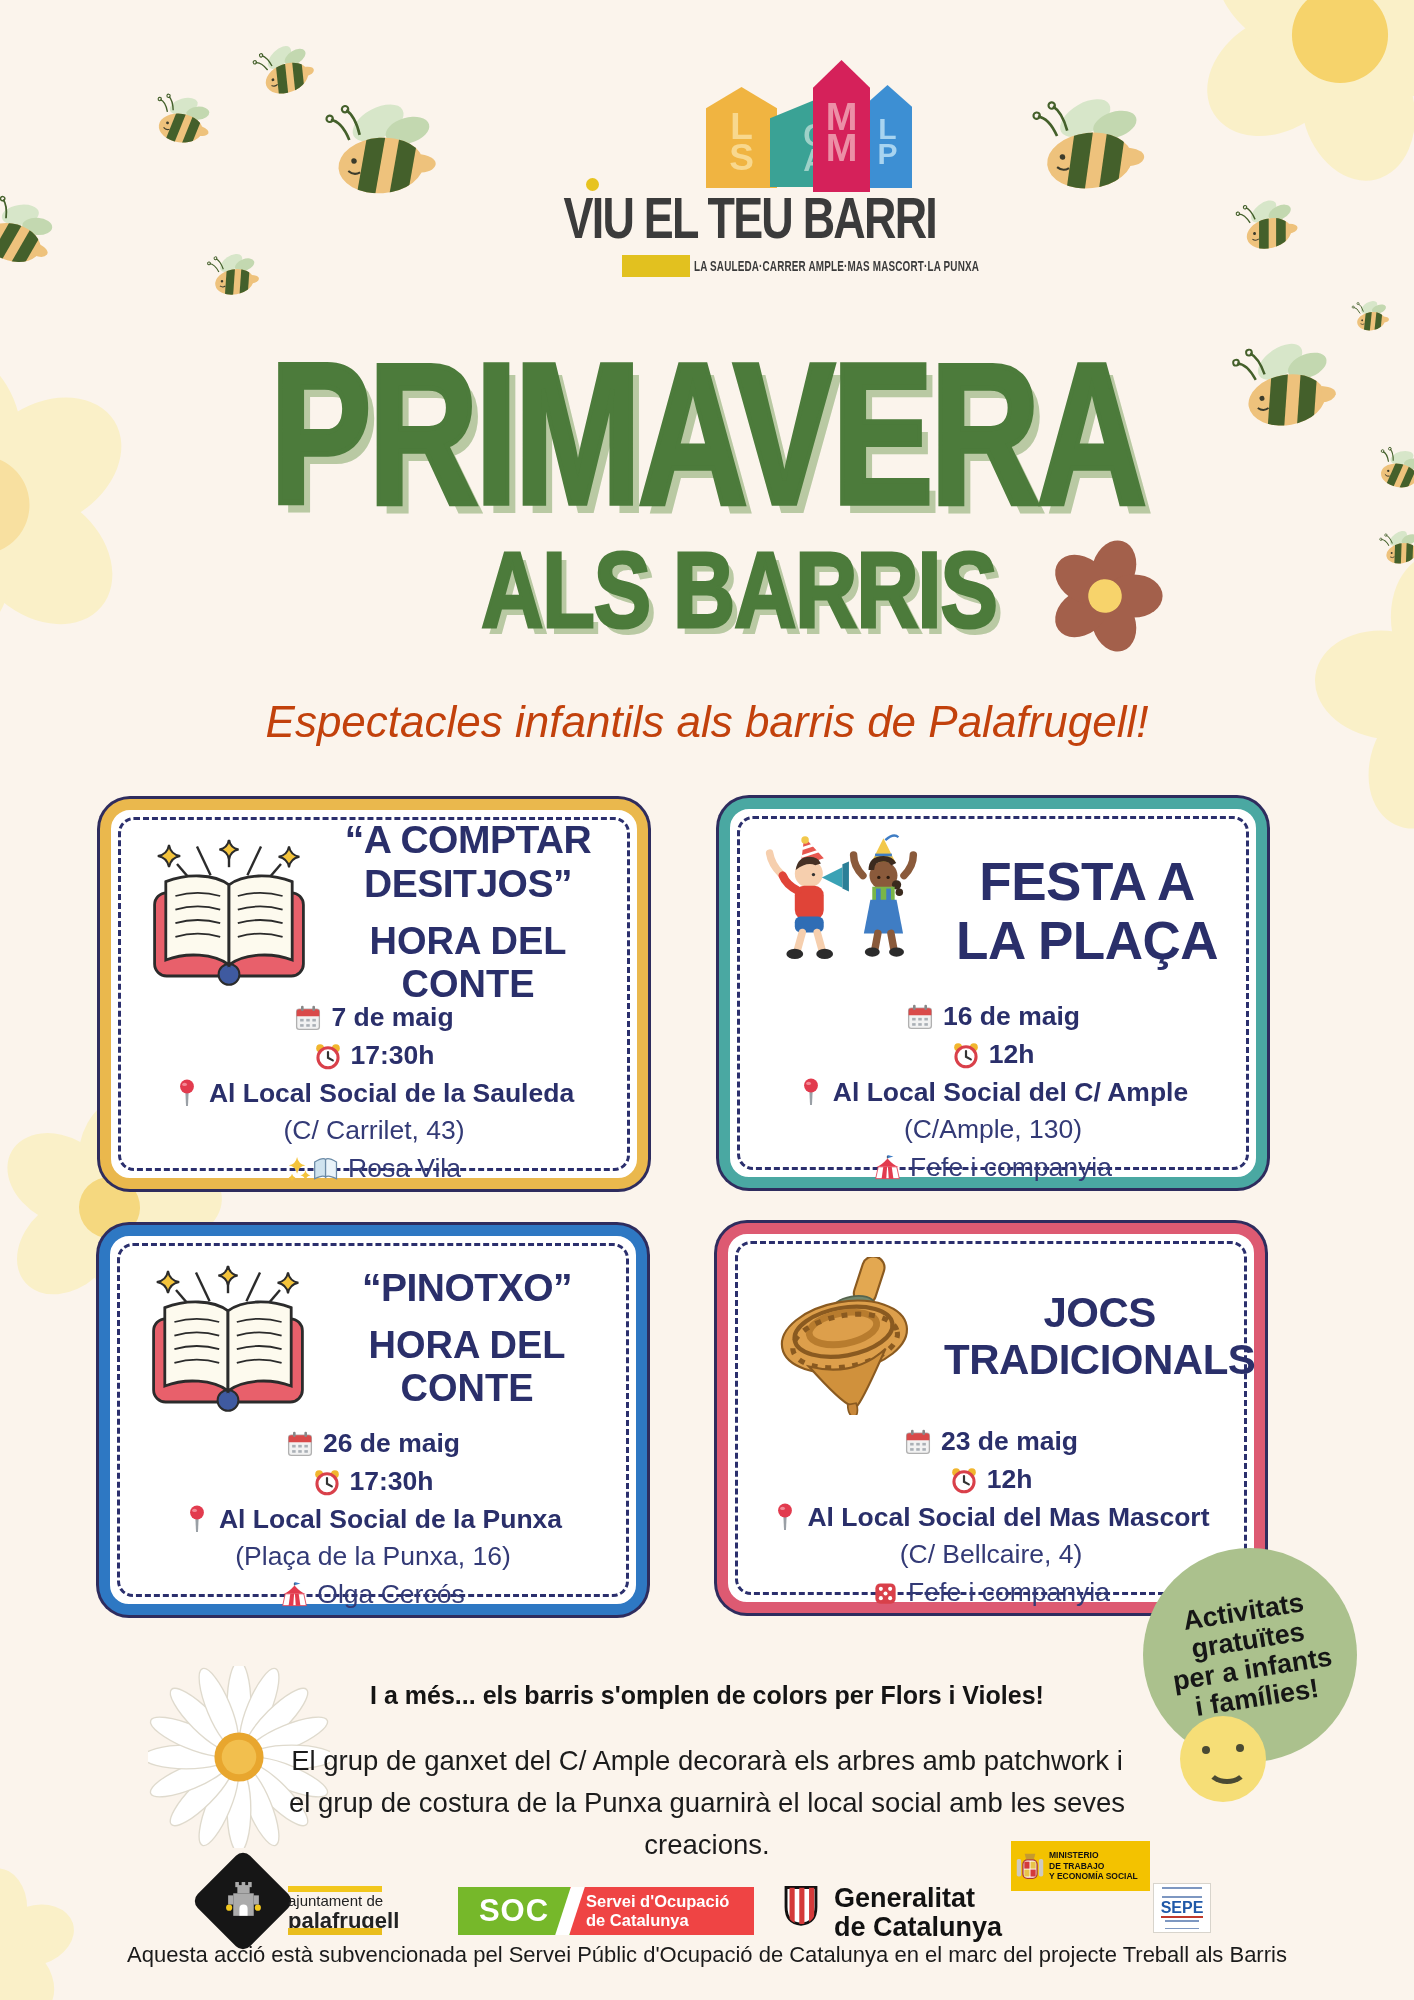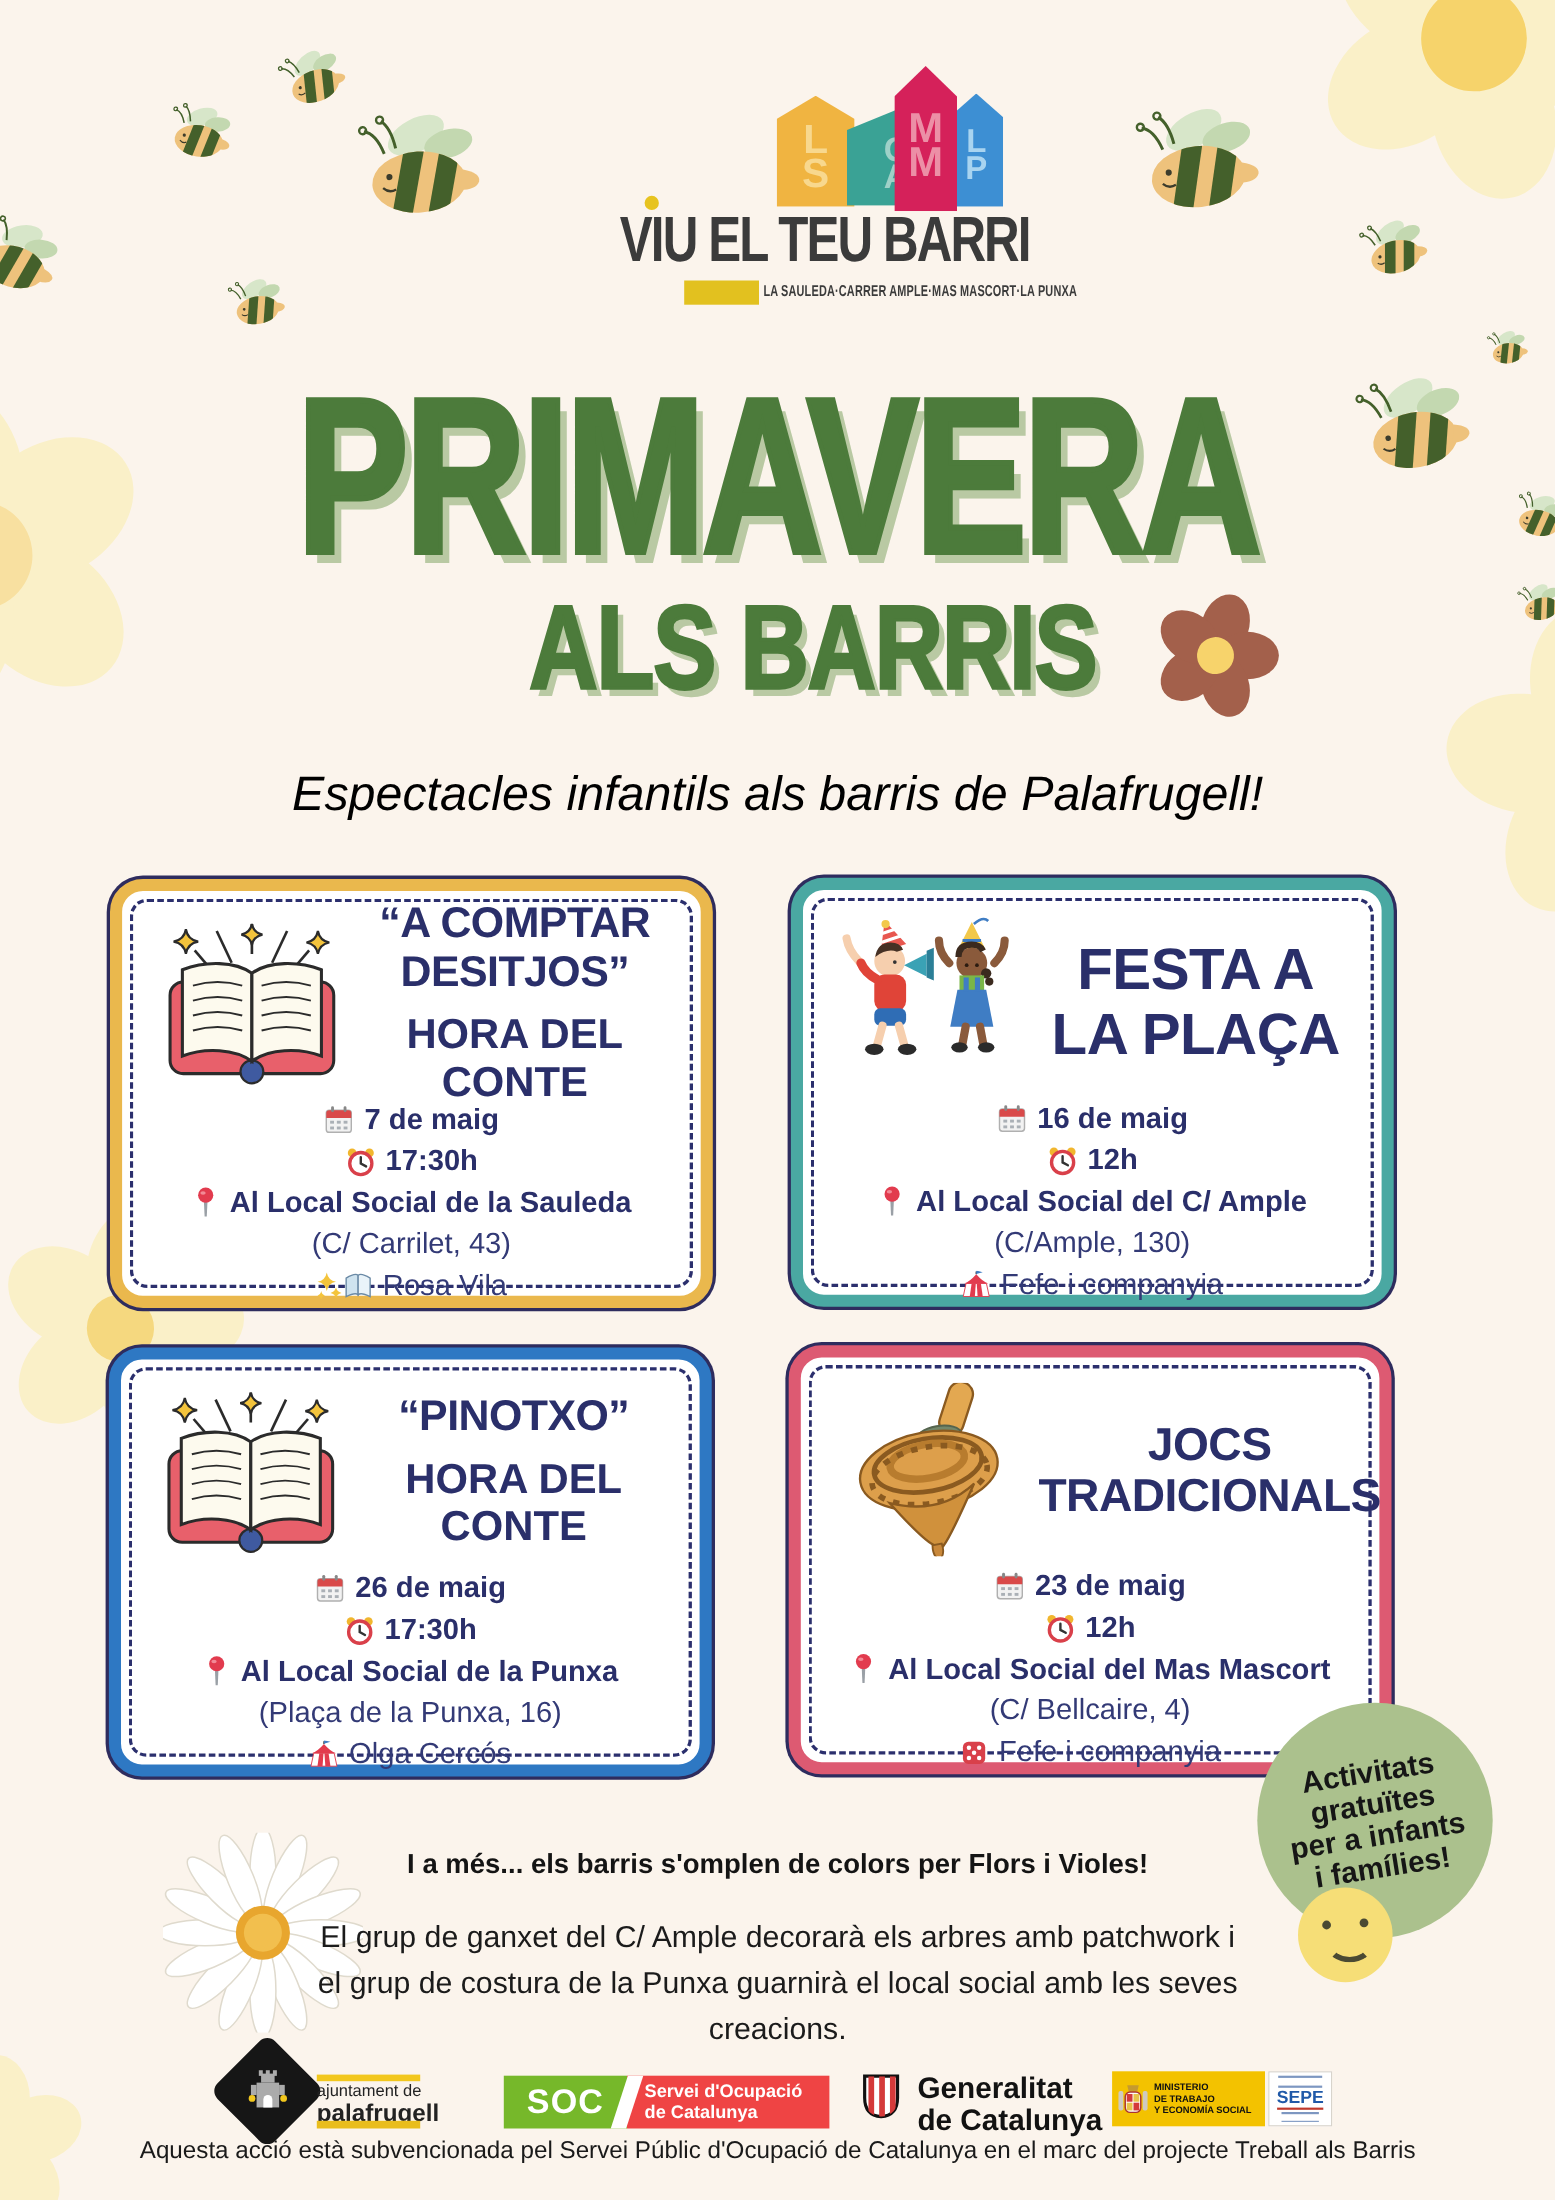--- a/index.html
+++ b/index.html
@@ -27,21 +27,21 @@
   .logo-sub{left:694px;top:258px;font-size:11.5px;font-weight:bold;color:#3b3b3b;letter-spacing:.2px;
             transform:scaleX(.86) scaleY(1.25);transform-origin:left top;white-space:nowrap;z-index:2;}
 
   
   .title1{left:0;right:0;top:318px;text-align:center;font-size:152px;font-weight:bold;color:#4c7b3b;
           letter-spacing:-3px;transform:scaleY(1.32);transform-origin:center top;
           text-shadow:8px 8px 0 #b9c9a3;-webkit-text-stroke:4px #4c7b3b;z-index:2;}
   .title2{left:64px;right:0;top:528px;text-align:center;font-size:86px;font-weight:bold;color:#4c7b3b;
           letter-spacing:-1px;transform:scaleY(1.25);transform-origin:center top;
           text-shadow:6px 6px 0 #b9c9a3;-webkit-text-stroke:2.5px #4c7b3b;z-index:2;}
-  .subtitle{left:0;right:0;top:697px;text-align:center;font-size:44px;font-style:italic;font-weight:500;color:#000000;z-index:2;}
+  .subtitle{left:0;right:0;top:697px;text-align:center;font-size:44px;font-style:italic;font-weight:500;color:#c2410c;z-index:2;}
 
   
   .event-card{position:absolute;width:548px;height:390px;background:#fff;border:11px solid var(--accent,#ccc);
               border-radius:30px;box-shadow:0 0 0 3px #2e2c5e;box-sizing:border-box;z-index:3;}
   .card-dash{position:absolute;inset:7px;border:3.5px dashed #2b2f6d;border-radius:16px;
              padding:8px 18px 12px 18px;display:flex;flex-direction:column;box-sizing:border-box;}
   .card-head{display:flex;align-items:center;gap:8px;min-height:168px;}
   .icon-wrap{flex:0 0 180px;display:flex;justify-content:center;align-items:center;}
   .title-wrap{flex:1;text-align:center;color:#2a2f6a;}
   .card-title{font-size:39px;font-weight:bold;line-height:1.12;letter-spacing:-.5px;}
@@ -73,21 +73,21 @@
   .aj-text .l1{font-size:15px;}
   .aj-text .l2{font-size:22px;font-weight:bold;}
   .soc{left:458px;top:1887px;height:48px;display:flex;z-index:3;}
   .soc-green{width:112px;background:#76b82a;color:#fff;display:flex;align-items:center;justify-content:center;
              font-size:31px;font-weight:bold;letter-spacing:1px;}
   .soc-slash{width:14px;background:#fff;transform:skewX(-18deg);margin:0 -7px;z-index:1;}
   .soc-blue{width:168px;background:#ef4444;color:#fff;display:flex;flex-direction:column;justify-content:center;
             padding-left:16px;font-size:16.5px;font-weight:bold;line-height:1.18;}
   .gen{left:778px;top:1884px;display:flex;align-items:flex-start;gap:10px;z-index:3;}
   .gen-text{font-size:27px;font-weight:bold;color:#121212;line-height:1.08;}
-  .min{left:1011px;top:1883px;width:139px;height:50px;background:#f3c200;display:flex;align-items:center;
+  .min{left:1011px;top:1841px;width:139px;height:50px;background:#f3c200;display:flex;align-items:center;
        gap:4px;padding:0 4px;box-sizing:border-box;z-index:3;}
   .min-text{font-size:8.5px;font-weight:bold;color:#111;line-height:1.25;}
   .sepe{left:1153px;top:1883px;width:58px;height:50px;background:#fff;border:1px solid #d8d4cc;box-sizing:border-box;
         display:flex;flex-direction:column;align-items:center;justify-content:center;z-index:3;}
   .sepe-lines{width:40px;height:7px;border-top:2px solid #7d97c1;border-bottom:2px solid #7d97c1;margin-bottom:2px;}
   .sepe-word{font-size:16px;font-weight:bold;color:#2059a8;border-bottom:2.5px solid #c0392b;line-height:1;}
   .sepe-sub{width:34px;height:6px;border-top:2px solid #7d97c1;border-bottom:1px solid #7d97c1;margin-top:2px;}
   .caption{left:0;right:0;top:1942px;text-align:center;font-size:22px;color:#1a1a1a;z-index:3;}
 </style>
 </head>

